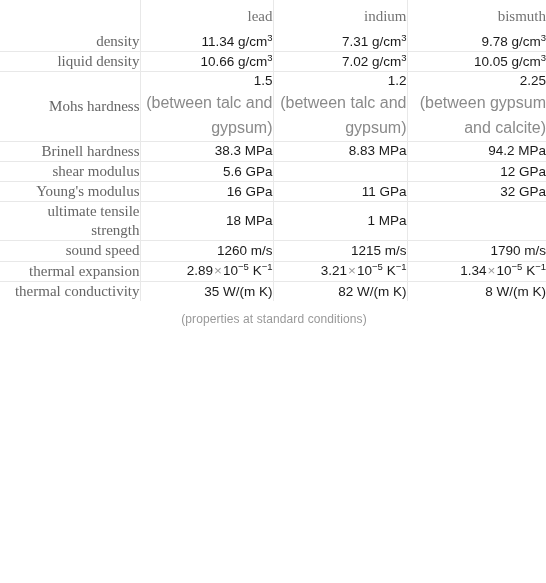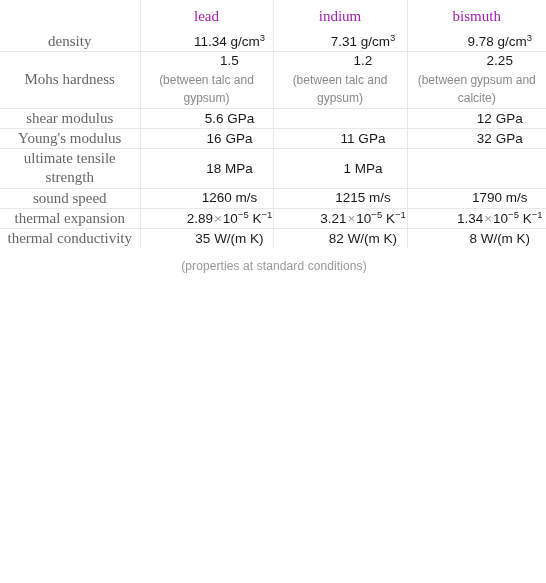--- a/index.html
+++ b/index.html
@@ -25,38 +25,38 @@
   #properties-table col.value-col-2 { width: 134px; }
   #properties-table col.value-col-3 { width: 139px; }
 
   #properties-table td,
   #properties-table th {
     border: 1px solid #e8e8e8;
     border-left: none;
     border-top: none;
     padding: 0;
     vertical-align: middle;
-    text-align: center;
+    text-align: right;
   }
   #properties-table tr > *:first-child {
     border-left: none;
   }
   #properties-table tr:last-child > * {
     border-bottom: none;
   }
   #properties-table tr > *:last-child {
     border-right: none;
   }
 
   
   .hdr-cell {
     height: 32px;
     font-family: "Liberation Serif", serif;
     font-size: 15px;
-    color: #a21caf;
+    color: #737373;
     text-align: center;
     font-weight: normal;
     white-space: nowrap;
   }
   .hdr-blank {
     height: 32px;
   }
 
   
   .row-label {
@@ -76,21 +76,21 @@
     line-height: 1.3;
   }
   .value-cell .main {
     display: block;
     white-space: nowrap;
     margin-left: 46px;
   }
   .value-cell .note {
     display: block;
     color: #8a8a8a;
-    font-size: 12px;
+    font-size: 16px;
     line-height: 1.55;
     margin-top: 1px;
     padding-left: 0;
   }
   sup {
     font-size: 9.5px;
     vertical-align: super;
     line-height: 0;
   }
   .times {
@@ -132,35 +132,59 @@
           <span class="main"><span>11.34 g/cm</span><sup>3</sup></span>
         </td>
         <td class="value-cell">
           <span class="main"><span>7.31 g/cm</span><sup>3</sup></span>
         </td>
         <td class="value-cell">
           <span class="main"><span>9.78 g/cm</span><sup>3</sup></span>
         </td>
       </tr>
       <tr>
+        <td class="row-label">liquid density</td>
+        <td class="value-cell">
+          <span class="main"><span>10.66 g/cm</span><sup>3</sup></span>
+        </td>
+        <td class="value-cell">
+          <span class="main"><span>7.02 g/cm</span><sup>3</sup></span>
+        </td>
+        <td class="value-cell">
+          <span class="main"><span>10.05 g/cm</span><sup>3</sup></span>
+        </td>
+      </tr>
+      <tr>
         <td class="row-label">Mohs hardness</td>
         <td class="value-cell">
           <span class="main"><span>1.5</span></span>
           <span class="note">(between talc and gypsum)</span>
         </td>
         <td class="value-cell">
           <span class="main"><span>1.2</span></span>
           <span class="note">(between talc and gypsum)</span>
         </td>
         <td class="value-cell">
           <span class="main"><span>2.25</span></span>
           <span class="note">(between gypsum and calcite)</span>
         </td>
       </tr>
       <tr>
+        <td class="row-label">Brinell hardness</td>
+        <td class="value-cell">
+          <span class="main"><span>38.3 MPa</span></span>
+        </td>
+        <td class="value-cell">
+          <span class="main"><span>8.83 MPa</span></span>
+        </td>
+        <td class="value-cell">
+          <span class="main"><span>94.2 MPa</span></span>
+        </td>
+      </tr>
+      <tr>
         <td class="row-label">shear modulus</td>
         <td class="value-cell">
           <span class="main"><span>5.6 GPa</span></span>
         </td>
         <td class="value-cell">
           <span class="main"><span></span></span>
         </td>
         <td class="value-cell">
           <span class="main"><span>12 GPa</span></span>
         </td>

